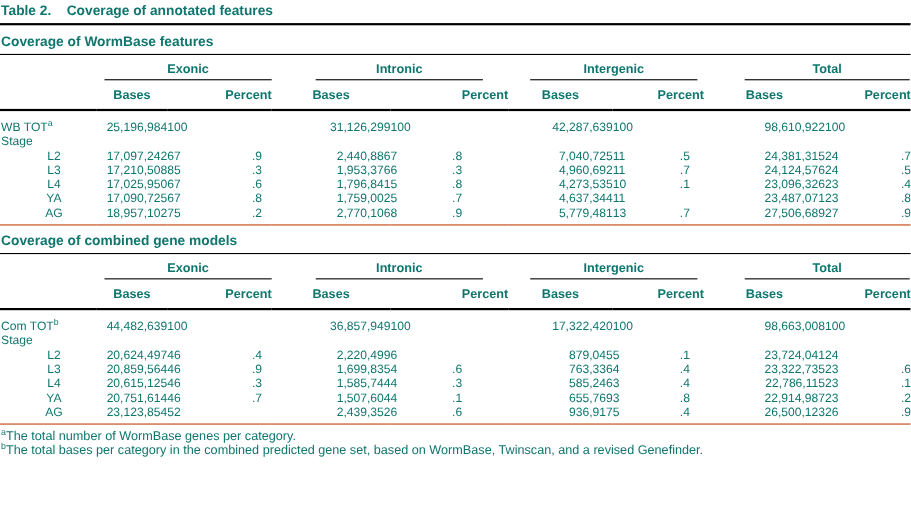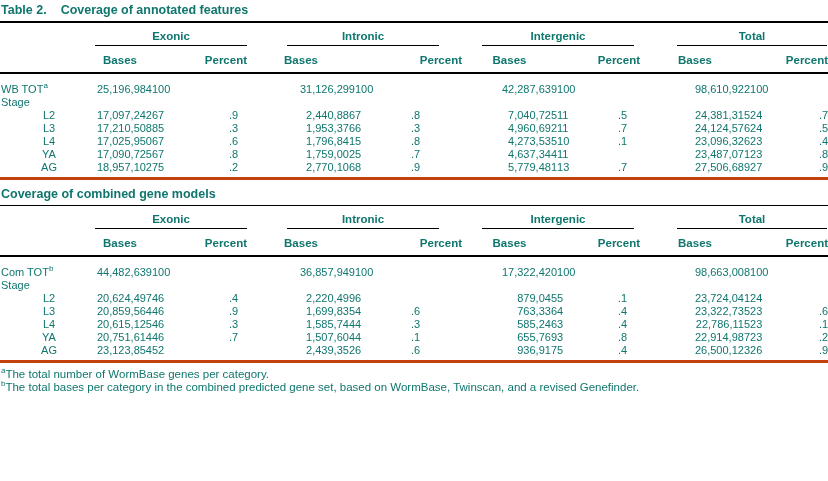--- a/index.html
+++ b/index.html
@@ -14,21 +14,21 @@
     font-size:12.5px;font-weight:bold;line-height:14px;
   }
   .table-title .tnum{margin-right:14px;}
   
   .section-head{
     padding:9px 0 4px 1px;border-bottom:1px solid #000;
     font-size:12.5px;font-weight:bold;line-height:13px;
   }
   .sec2 .section-head{padding-top:8px;}
   
-  table{border-collapse:collapse;table-layout:fixed;width:828px;border-bottom:3px solid #c2410c;}
+  table{border-collapse:collapse;table-layout:fixed;width:828px;border-bottom:1px solid #c2410c;}
   col.c-lbl{width:88px;} col.c-b1{width:64px;} col.c-p1{width:95px;}
   col.c-b2{width:108px;} col.c-p2{width:107px;} col.c-b3{width:95px;}
   col.c-p3{width:83px;} col.c-b4{width:110px;} col.c-p4{width:78px;}
   th,td{padding:0;font-size:11px;line-height:13px;vertical-align:bottom;}
   tr.groups th{padding-top:7px;}
   .groupline{
     border-bottom:1px solid #000;padding-bottom:3px;
     font-weight:bold;font-size:11.5px;text-align:center;line-height:12px;
   }
   .g1 .groupline{margin:0 0 0 7px;}
@@ -58,20 +58,21 @@
 </head>
 <body>
 
 <div class="page">
 
   <div class="table-title">
     <span class="tnum">Table 2.</span><span>Coverage of annotated features</span>
   </div>
 
   <section class="sec1">
+    <div class="section-head">Coverage of WormBase features</div>
     <table>
       <colgroup>
         <col class="c-lbl">
           <col class="c-b1">
           <col class="c-p1">
           <col class="c-b2">
           <col class="c-p2">
         <col class="c-b3">
           <col class="c-p3">
           <col class="c-b4">

